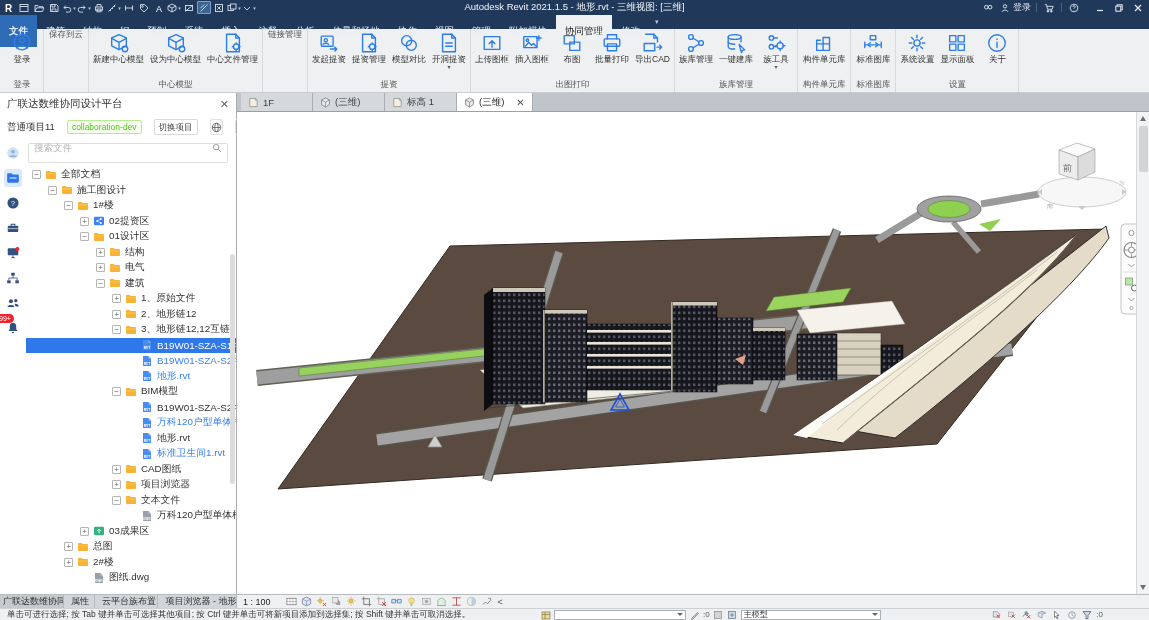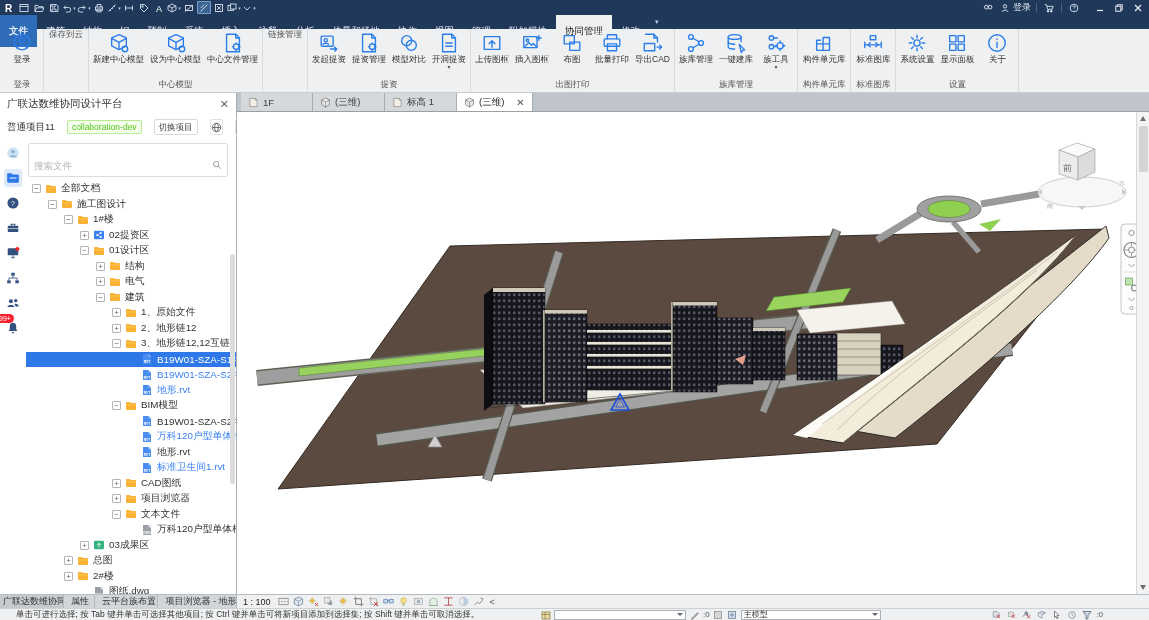--- a/index.html
+++ b/index.html
@@ -46,21 +46,21 @@
 .pbtn{border:1px solid #d9d9d9;background:#fff;font-size:8.5px;height:16px;line-height:14px;padding:0 4px;color:#444;border-radius:2px;margin-left:auto;white-space:nowrap}
 .iconbtn{width:16px;height:16px;display:flex;align-items:center;justify-content:center;border:1px solid #e2e2e2;border-radius:2px;color:#666}
 .iconbtn svg{width:11px;height:11px}
 .pbody{flex:1;display:flex;min-height:0}
 .strip{width:26px;display:flex;flex-direction:column;align-items:center;padding-top:5px;gap:7px;flex:none}
 .sicon{width:18px;height:18px;display:flex;align-items:center;justify-content:center;color:#33517e;position:relative}
 .sicon.active{background:#dce9fb;border-radius:3px;color:#2e78ea}
 .sicon svg{width:14px;height:14px}
 .nbadge{position:absolute;top:-5px;left:-8px;background:#f5222d;color:#fff;font-size:7px;padding:0 3px;border-radius:7px;line-height:9px;height:9px;white-space:nowrap}
 .treewrap{flex:1;position:relative;overflow:hidden;padding-top:3px}
-.search{height:19px;border:1px solid #ddd;border-radius:2px;margin:1px 8px 4px 2px;display:flex;align-items:flex-start;padding:16px 5px}
+.search{height:19px;border:1px solid #ddd;border-radius:2px;margin:1px 8px 4px 2px;display:flex;align-items:flex-end;padding:9px 5px}
 .search input{border:none;outline:none;flex:1;font-size:9.5px;color:#333;font-family:inherit;background:transparent}
 .search input::placeholder{color:#b5b5b5}
 .search svg{width:10px;height:10px;color:#999;flex:none}
 .trow{height:15.5px;display:flex;align-items:center;white-space:nowrap;color:#333;font-size:9.8px;overflow:hidden}
 .trow.sel{background:#2e78ea;color:#fff}
 .exp{width:9px;height:9px;border:1px solid #b5b5b5;background:#fff;color:#666;font-size:8px;line-height:7px;text-align:center;margin-right:4px;flex:none;border-radius:1px}
 .noexp{width:13px;flex:none}
 .trow svg{width:12px;height:12px;margin-right:4px;flex:none}
 .lbl{overflow:hidden}
 .lbl.link{color:#3b82f6}
@@ -79,27 +79,27 @@
 .varrow{position:absolute;left:3px;width:0;height:0;border-left:3.5px solid transparent;border-right:3.5px solid transparent}
 .varrow.up{top:4px;border-bottom:5px solid #707070}
 .varrow.down{bottom:4px;border-top:5px solid #707070}
 .vthumb{position:absolute;top:14px;left:2px;width:9px;height:46px;background:#d2d4d6;border-radius:2px}
 
 .bottomstrip{height:14px;display:flex;background:#d2d6da;border-top:1px solid #b8bcc0;font-size:9px;color:#333}
 #btabs{width:237px;display:flex;flex:none;overflow:hidden}
 .btab{display:flex;align-items:center;padding:0 7px;border-right:1px solid #b5b9bd;overflow:hidden;white-space:nowrap}
 .btab:first-child{width:64px;flex:none;padding:0 3px;background:#c6cacd}
 .vcb{display:flex;align-items:center;gap:3px;padding-left:6px;background:#eef0f1;flex:1}
-.vcb .scale{font-size:9px;color:#222;margin-right:4px;white-space:nowrap}
+.vcb .scale{font-size:9px;color:#222;margin-right:12px;white-space:nowrap}
 .vcbi{width:12px;height:12px;display:flex;align-items:center;justify-content:center}
 .vcbi svg{width:11px;height:11px}
 .vcb .chev{font-size:9px;color:#555;margin-left:2px}
 
 .statusbar{height:12px;background:#eef0f1;border-top:1px solid #cdd1d5;position:relative;font-size:8.5px;color:#333;display:flex;align-items:center}
-.hint{padding-left:16px;white-space:nowrap}
+.hint{padding-left:7px;white-space:nowrap}
 .sbmid{position:absolute;left:540px;display:flex;align-items:center;gap:3px;height:100%}
 .combo{border:1px solid #aab0b6;background:#fff;height:10px;display:flex;align-items:center;font-size:8px;color:#333;padding:0 2px}
 .combo .cc{flex:1;overflow:hidden;white-space:nowrap}
 .combo .ca{width:0;height:0;border-left:3px solid transparent;border-right:3px solid transparent;border-top:3.5px solid #667;margin-left:2px;flex:none}
 .c1{width:132px}.c2{width:140px}
 .sbic{width:11px;height:11px;display:flex;align-items:center;justify-content:center}
 .sbic svg{width:10px;height:10px}
 .cnt{font-size:8px;color:#555}
 .sbright{position:absolute;right:46px;display:flex;align-items:center;gap:4px;height:100%}
 </style>
@@ -242,20 +242,21 @@
         </span>
         <span class="qi">
           <svg viewBox="0 0 10 10">
             <g fill="none" stroke="currentColor" stroke-width="0.9">
               <path d="M2 4l3 3 3-3"></path>
             </g>
           </svg>
           <span class="car">▾</span>
         </span>
       </div>
+    <div class="wtitle">Autodesk Revit 2021.1.5 - 地形.rvt - 三维视图: [三维]</div>
     <div class="tright">
       <span class="qi">
           <svg viewBox="0 0 12 12">
             <g fill="none" stroke="currentColor" stroke-width="1.2">
               <circle cx="4" cy="5" r="2.2"></circle>
               <circle cx="8.5" cy="5" r="2.2"></circle>
               <path d="M6.2 5h-.4"></path>
             </g>
           </svg>
         </span>

